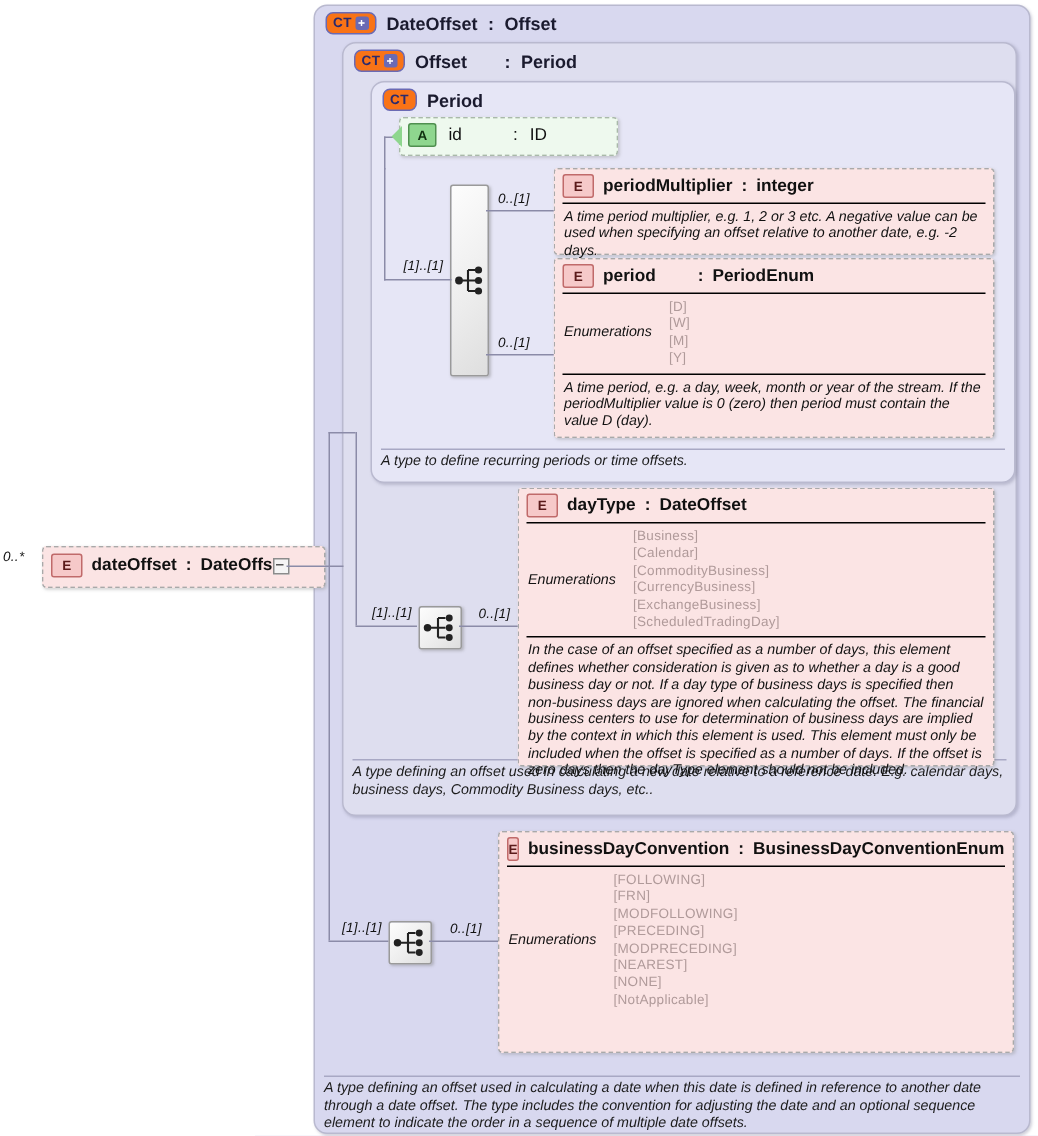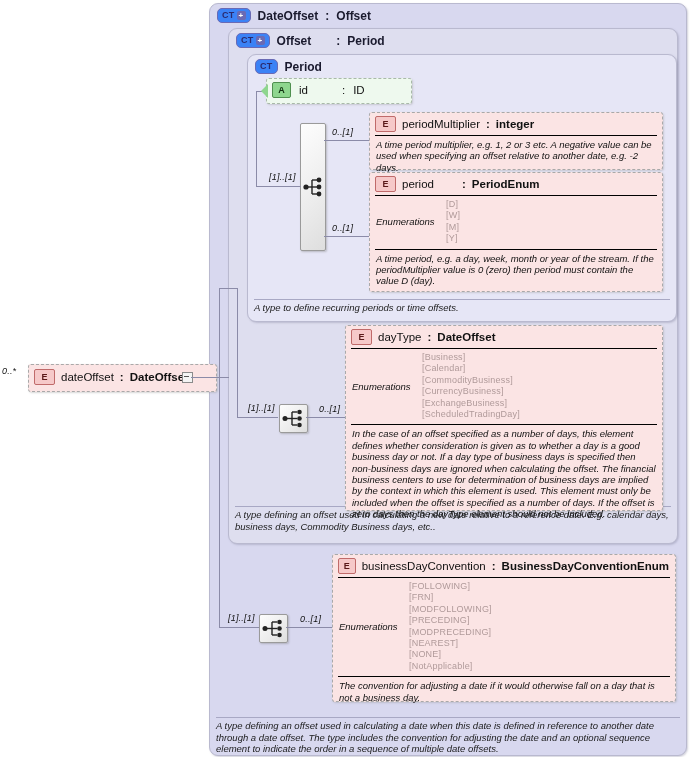--- a/index.html
+++ b/index.html
@@ -12,21 +12,21 @@
   
   .ct{
     position:absolute;border:1px solid #b9b9cf;border-radius:9px;
     background:#d8d8ef;box-shadow:1px 1px 2px rgba(120,120,150,.35);
   }
   .ct.lvl2{background:#dedeef;}
   .ct.lvl3{background:#e6e6f6;}
   .ct-hdr{position:absolute;left:7px;top:4px;display:flex;align-items:center;gap:7px;white-space:nowrap;}
   .ct-badge{
     display:inline-flex;align-items:center;justify-content:center;
-    border:1px solid #6a6ab4;border-radius:5px;background:#3b82f6;
+    border:1px solid #6a6ab4;border-radius:5px;background:#f97316;
     color:#2a2a6e;font-size:9px;font-weight:bold;letter-spacing:.3px;
     height:13px;padding:0 4px;line-height:1;
   }
   .ct-badge .plus{
     display:inline-flex;align-items:center;justify-content:center;
     width:9px;height:9px;margin-left:2px;border-radius:2px;
     background:#6a6ab4;color:#fff;font-size:8px;line-height:1;
   }
   .ct-name{font-size:12px;font-weight:bold;color:#1a1a2e;}
   .ct-type{font-size:12px;font-weight:bold;color:#1a1a2e;}
@@ -54,21 +54,21 @@
   .e-badge{
     display:inline-flex;align-items:center;justify-content:center;
     width:19px;height:14px;border:1px solid #c06a6a;background:#f6c9c9;
     color:#5a1a1a;font-size:9px;font-weight:bold;border-radius:2px;
   }
   .a-badge{
     display:inline-flex;align-items:center;justify-content:center;
     width:17px;height:14px;border:1px solid #4f8f4f;background:#8ed68e;
     color:#103010;font-size:9px;font-weight:bold;border-radius:2px;
   }
-  .n-name{font-size:11.5px;font-weight:normal;color:#111;}
+  .n-name{font-size:11.5px;font-weight:bold;color:#111;}
   .n-type{font-size:11.5px;font-weight:bold;color:#111;}
   .a-name{font-size:11.5px;color:#111;}
   .a-type{font-size:11.5px;color:#111;}
   
   .attr-notch{
     position:absolute;left:-6px;top:50%;transform:translateY(-50%);
     width:0;height:0;border-top:7px solid transparent;
     border-bottom:7px solid transparent;border-right:7px solid #8ed68e;
   }
 
@@ -311,16 +311,13 @@
         <span>[FRN]</span>
         <span>[MODFOLLOWING]</span>
         <span>[PRECEDING]</span>
         <span>[MODPRECEDING]</span>
         <span>[NEAREST]</span>
         <span>[NONE]</span>
         <span>[NotApplicable]</span>
       </span>
     </div>
   </div>
-  <div class="sect">
-    <div class="doc">The convention for adjusting a date if it would otherwise fall on a day that is not a business day.</div>
-  </div>
 </div>
 
 </body></html>

